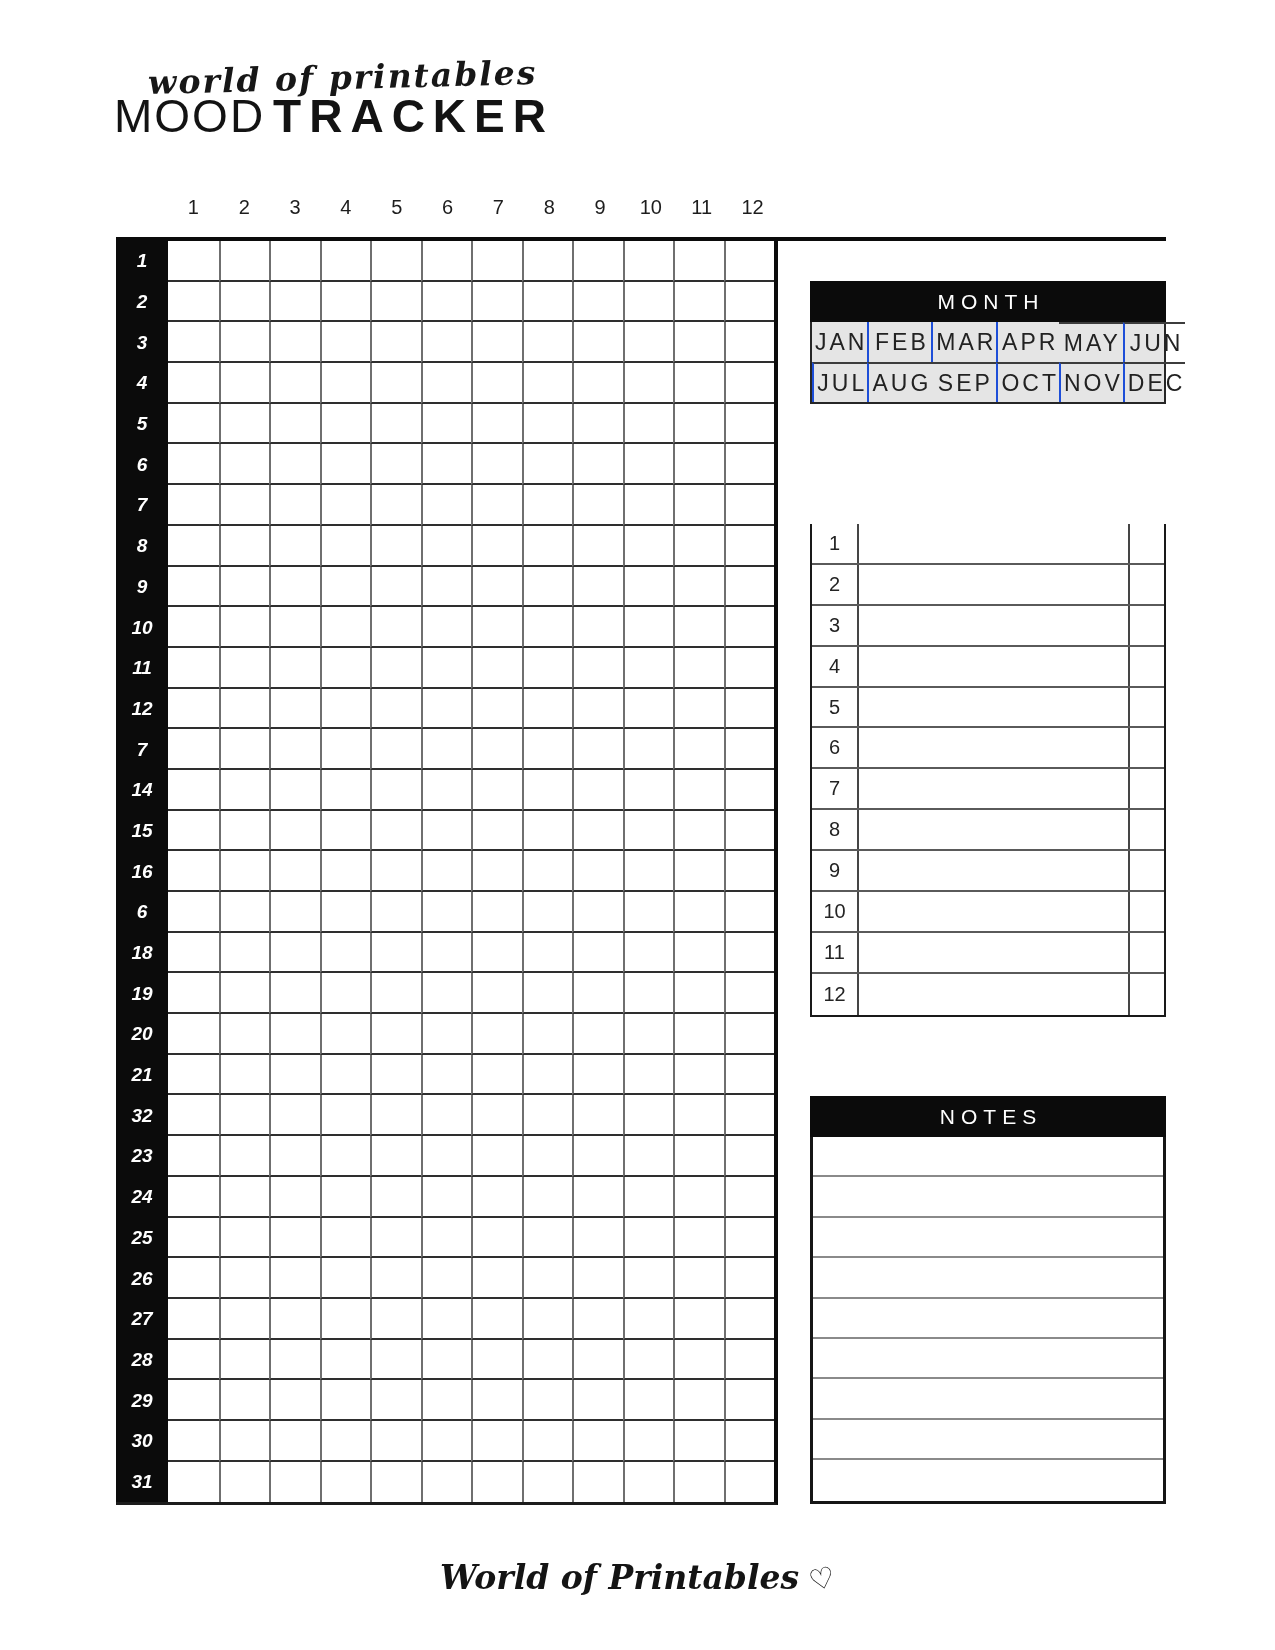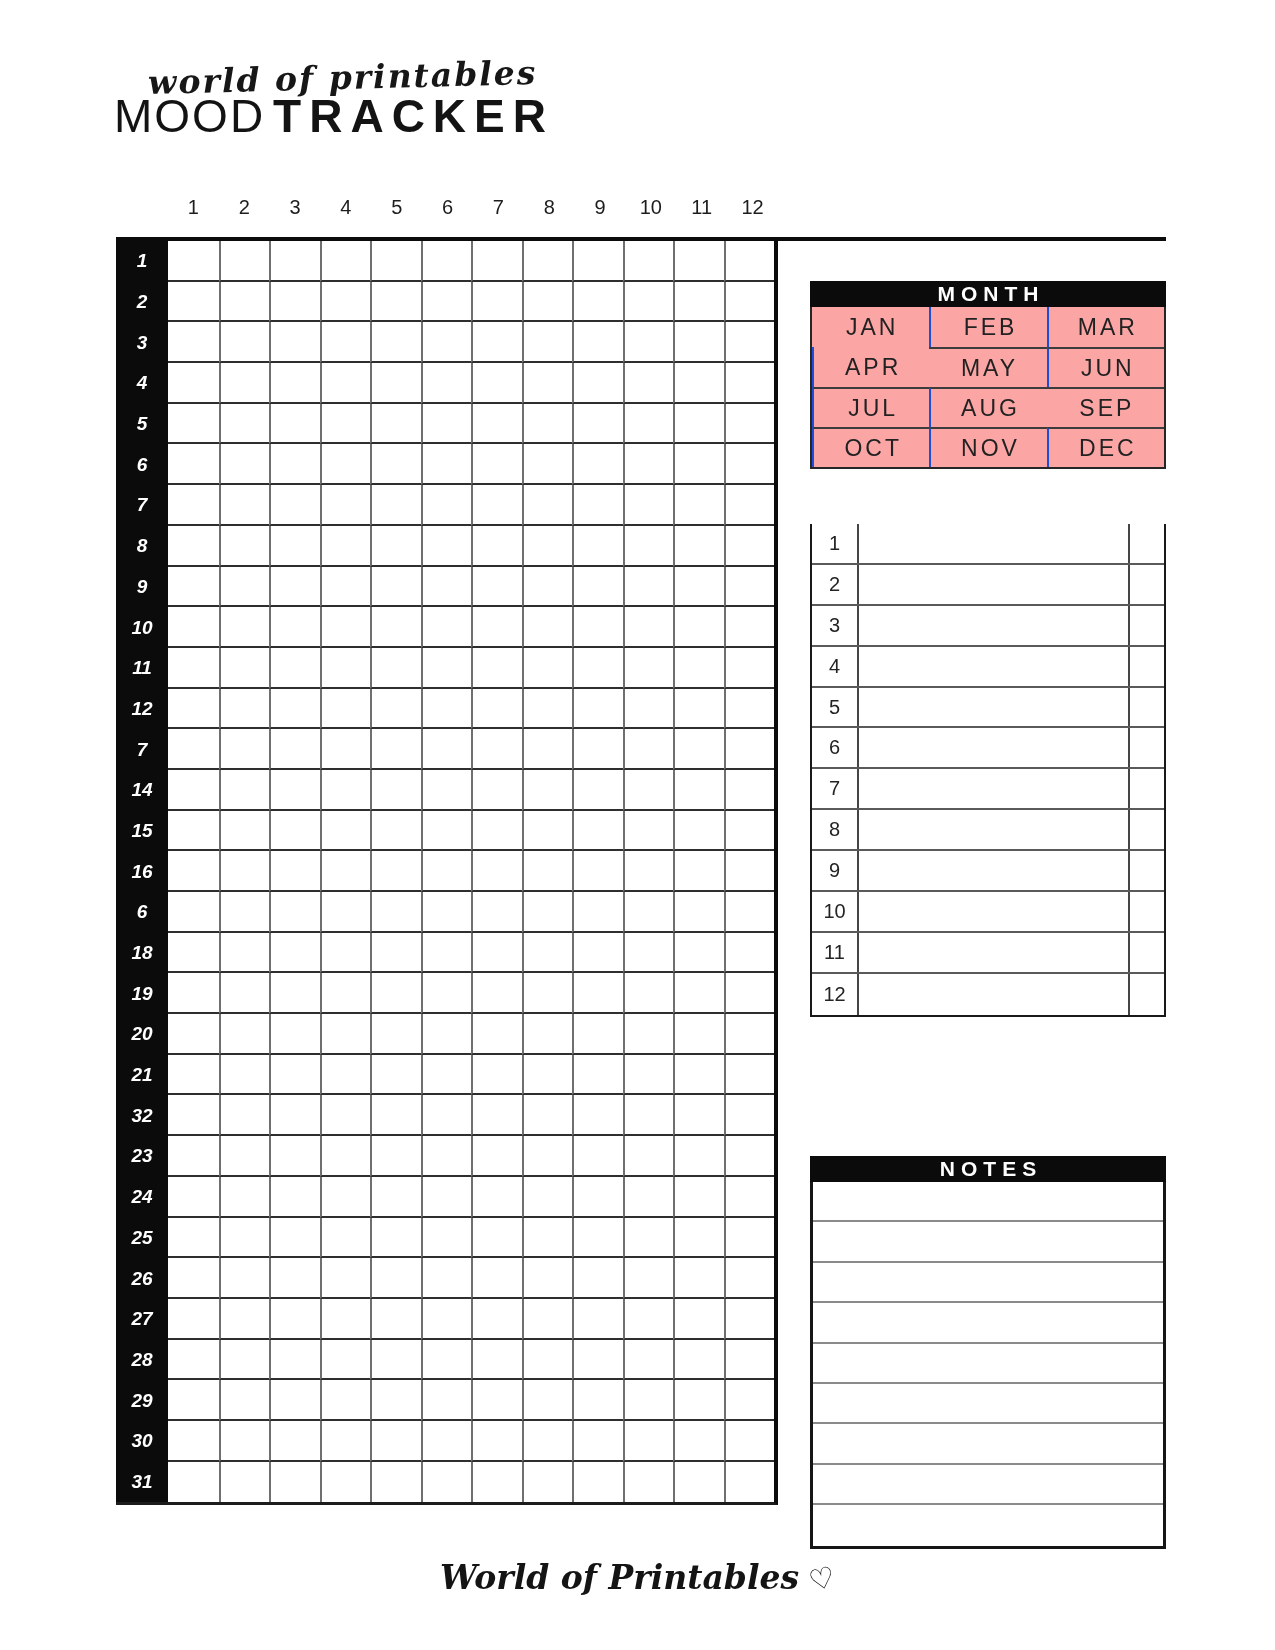--- a/index.html
+++ b/index.html
@@ -92,41 +92,41 @@
   .cell.last { border-bottom: none; }
 
   
   .panel {
     position: absolute;
     left: 810px;
     width: 356px;
   }
   .month-panel   { top: 281px; }
   .moodkey-panel { top: 524px; }
-  .notes-panel   { top: 1156px; }
+  .notes-panel   { top: 1096px; }
   .panel-header {
-    height: 26px;
+    height: 41px;
     background: var(--ink);
     color: #ffffff;
     display: flex;
     align-items: center;
     justify-content: center;
-    font-weight: bold;
+    font-weight: normal;
     font-size: 21px;
     letter-spacing: 6px;
     text-indent: 6px;
   }
 
   .month-body {
     display: grid;
-    grid-template-columns: repeat(3, 1fr);
+    grid-template-columns: repeat(6, 1fr);
     grid-auto-rows: 40px;
     border: 2px solid #262626;
     border-top: none;
-    background: #fca5a5;
+    background: #e5e5e5;
   }
   .month-cell {
     display: flex;
     align-items: center;
     justify-content: center;
     font-size: 23px;
     letter-spacing: 3px;
     text-indent: 3px;
     color: #222222;
     border-left: 2px solid #1d4ed8;

